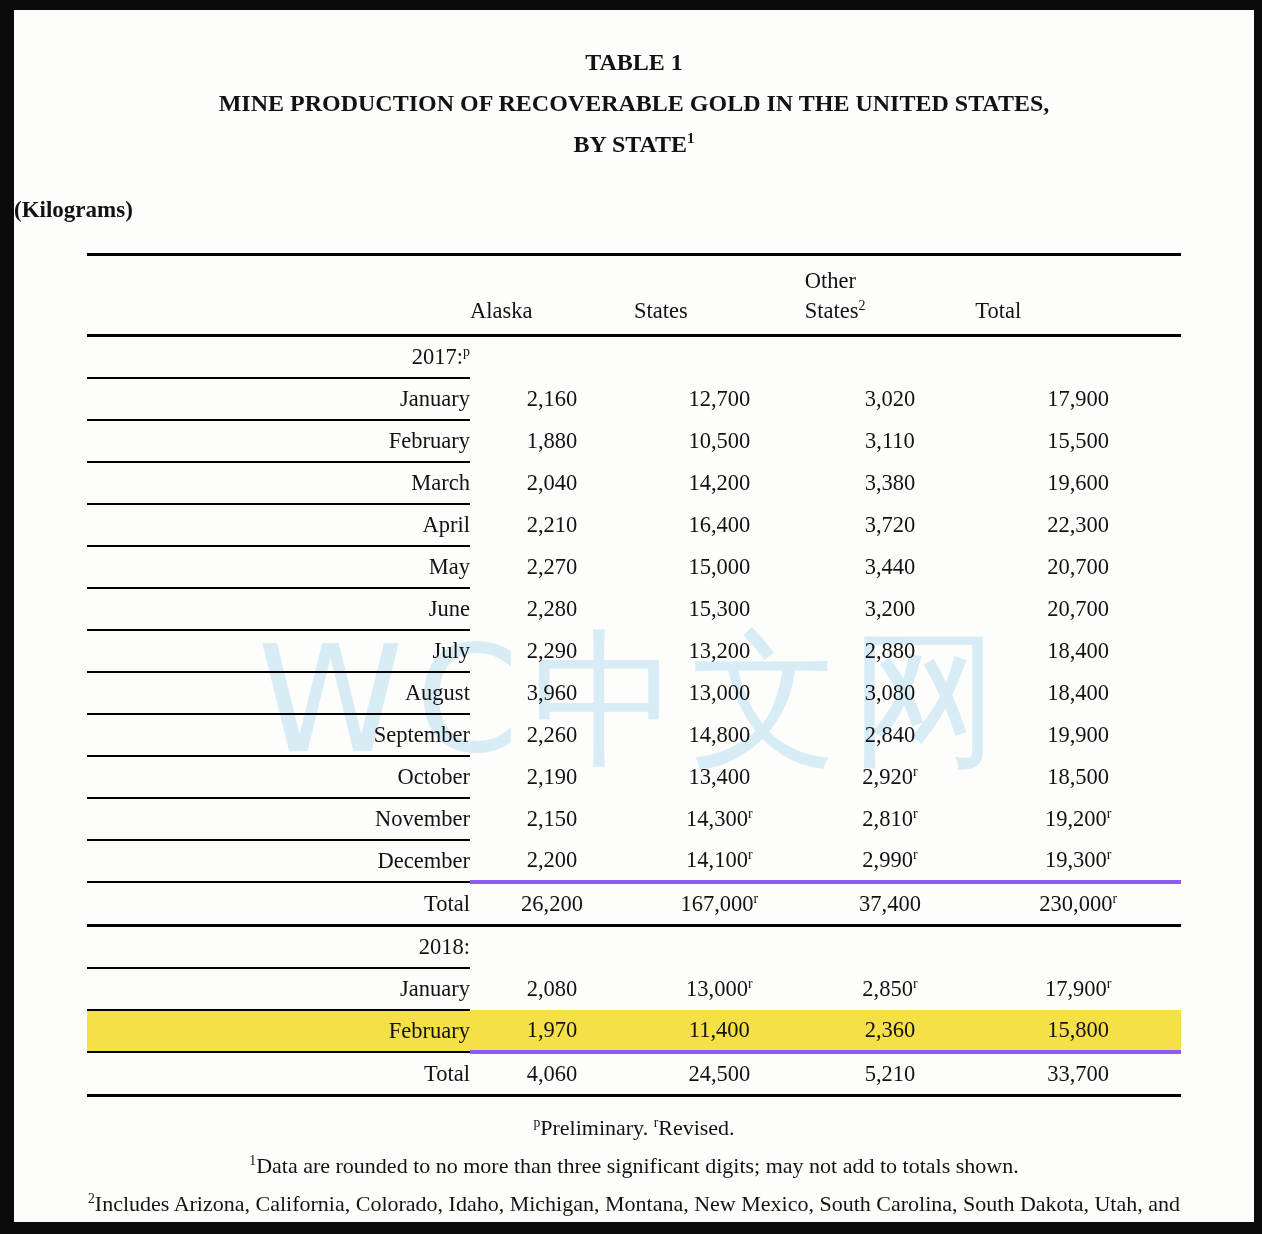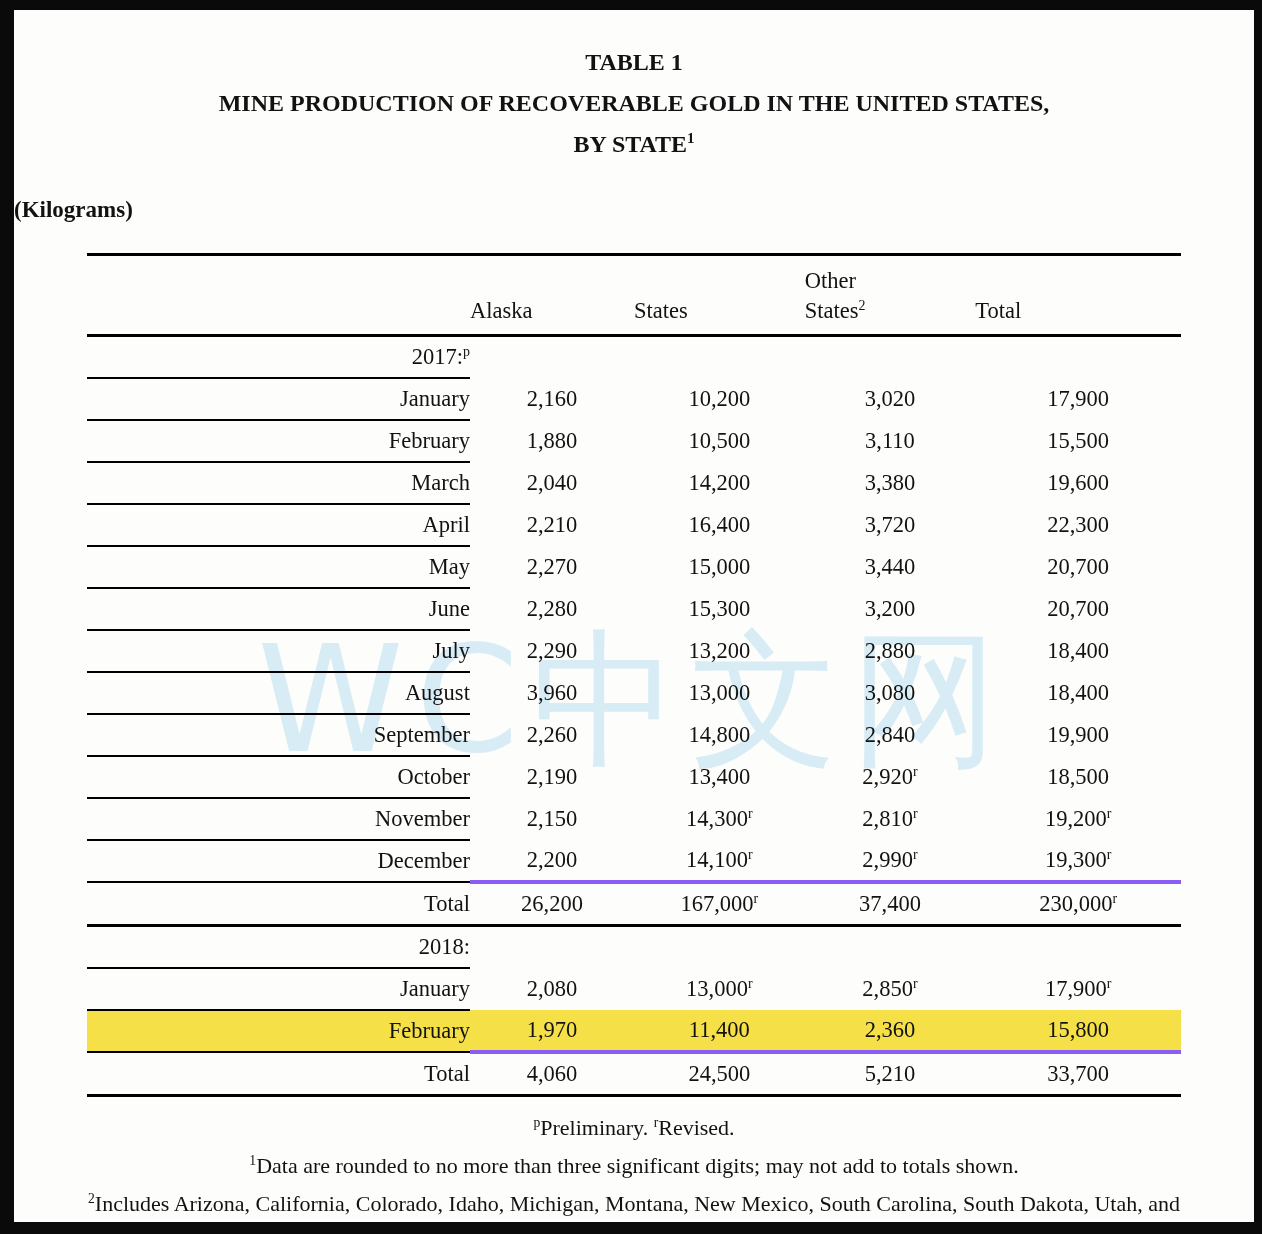--- a/index.html
+++ b/index.html
@@ -138,21 +138,21 @@
             <tr class="year-row">
               <td class="stub year-label">2017:<sup>p</sup></td>
               <td class="num empty"></td>
               <td class="num empty"></td>
               <td class="num empty"></td>
               <td class="num empty"></td>
             </tr>
             <tr class="month-row">
               <td class="stub month-label">January</td>
               <td class="num">2,160</td>
-              <td class="num">10,200</td>
+              <td class="num">12,700</td>
               <td class="num">3,020</td>
               <td class="num">17,900</td>
             </tr>
             <tr class="month-row">
               <td class="stub month-label">February</td>
               <td class="num">1,880</td>
               <td class="num">10,500</td>
               <td class="num">3,110</td>
               <td class="num">15,500</td>
             </tr>

